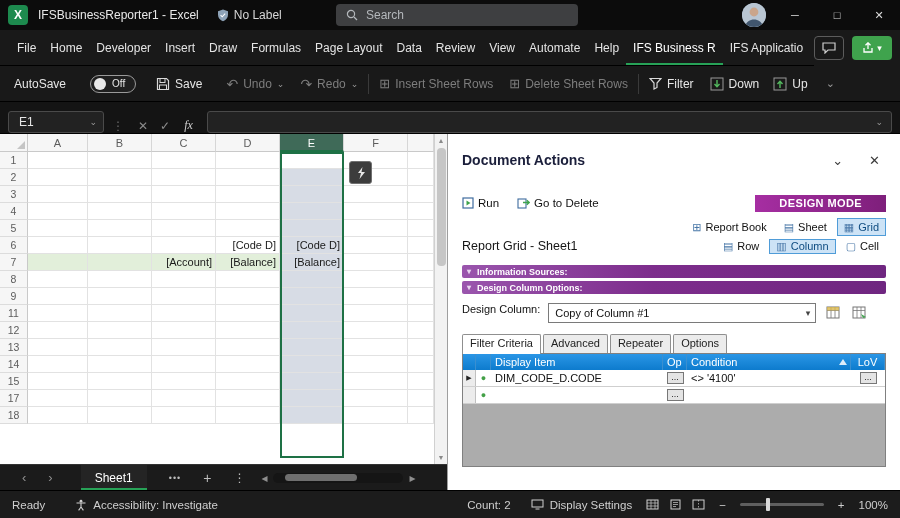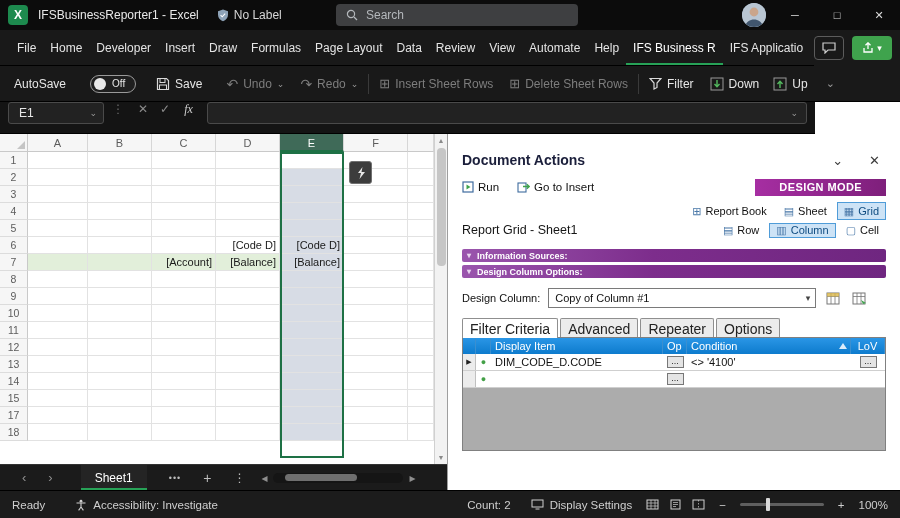--- a/index.html
+++ b/index.html
@@ -28,21 +28,21 @@
   #cmdbar{position:absolute;left:0;top:66px;width:900px;height:36px;background:#191919;border-bottom:1px solid #000;display:flex;align-items:center;font-size:12px;color:#e6e6e6}
   .cmd{display:flex;align-items:center;gap:5px;white-space:nowrap}
   .dim{color:#7d7d7d}
   .vsep{width:1px;height:20px;background:#3a3a3a;margin:0 10px}
   .chev{color:#9a9a9a;font-size:9px}
   .toggle{width:46px;height:18px;border:1px solid #9a9a9a;border-radius:9px;background:#1f1f1f;display:flex;align-items:center;margin-left:24px;position:relative}
   .knob{width:12px;height:12px;border-radius:50%;background:#e8e8e8;margin-left:3px}
   .toggle-label{font-size:10px;color:#e8e8e8;margin-left:6px}
 
   
-  #fbar{position:absolute;left:0;top:102px;width:815px;height:32px;background:#141414;border-bottom:1px solid #000;display:flex;align-items:flex-start;padding:0 8px}
+  #fbar{position:absolute;left:0;top:102px;width:900px;height:32px;background:#141414;border-bottom:1px solid #000;display:flex;align-items:flex-end;padding:0 8px}
   .namebox{width:96px;height:22px;background:#222;border:1px solid #4a4a4a;border-radius:3px;display:flex;align-items:center;color:#e6e6e6;font-size:12px;padding-left:10px}
   .namebox .nchev{margin-left:auto;padding-right:6px;color:#9a9a9a;font-size:9px}
   .fdots{color:#6a6a6a;margin:0 8px;font-size:12px}
   .fbtn{color:#8b8b8b;font-size:12px;margin:0 6px}
   .fx{color:#cfcfcf;font-style:italic;font-family:"Liberation Serif",serif;margin:0 8px;font-size:12px}
   .ffield{flex:1;height:22px;background:#222;border:1px solid #4a4a4a;border-radius:3px;margin-left:6px;display:flex;align-items:center;justify-content:flex-end;padding-right:8px;color:#9a9a9a;font-size:9px}
 
   
   #sheet{position:absolute;left:0;top:134px;width:447px;height:330px;background:#fff}
   #colhdrs{display:flex;height:18px}
@@ -78,38 +78,38 @@
   .sb-right{margin-left:auto;display:flex;align-items:center;gap:14px;padding-right:12px}
   .viewicons{display:flex;gap:10px;align-items:center}
   .zoomtrack{width:84px;height:3px;background:#5f5f5f;position:relative;border-radius:2px}
   .zoomthumb{position:absolute;left:26px;top:-5px;width:4px;height:13px;background:#d8d8d8;border-radius:1px}
 
   
   #panel{position:absolute;left:447px;top:134px;width:453px;height:356px;background:#fff;border-left:1px solid #9e9e9e;z-index:5;padding:0 14px;color:#111}
   .pa-header{display:flex;align-items:center;padding-top:18px}
   .pa-title{font-size:14px;font-weight:bold;color:#1b1f3b}
   .pa-hicons{margin-left:auto;display:flex;gap:26px;color:#3a3a3a;font-size:13px;padding-right:6px}
-  .pa-toolbar{display:flex;align-items:center;margin-top:10px;height:18px;font-size:11.5px}
+  .pa-toolbar{display:flex;align-items:center;margin-top:26px;height:18px;font-size:11.5px}
   .pa-btn{display:flex;align-items:center;gap:4px;white-space:nowrap}
   .badge{margin-left:auto;height:17px;padding:0 24px;background:linear-gradient(90deg,#a62ea2,#7e1f7b);color:#fff;font-weight:bold;font-size:11px;letter-spacing:.4px;display:flex;align-items:center}
   .pa-views{display:flex;justify-content:flex-end;gap:3px;margin-top:6px;height:18px;font-size:11px}
   .tgl{display:flex;align-items:center;gap:4px;padding:0 6px;border:1px solid transparent;color:#111}
   .tgl .gly{color:#4a78a8;font-size:11px}
   .tgl.sel{background:#cde3f6;border-color:#4f9cd8;color:#0f4c81}
   .pa-scope{display:flex;align-items:center;height:20px}
   .pa-gridtitle{font-size:12.5px;color:#151515}
   .scope-btns{margin-left:auto;display:flex;gap:3px;font-size:11px}
   .pbar{margin-top:9px;height:13px;border-radius:2px;background:linear-gradient(90deg,#9a55ad,#7d2d8c 45%,#6f2680);display:flex;align-items:center;gap:6px;padding-left:5px;color:#fff;font-size:9px;font-weight:bold}
   .pbar + .pbar{margin-top:3px}
   .pbar .pchev{font-size:8px;color:#e8d6ef}
-  .design-row{display:flex;align-items:center;gap:8px;margin-top:9px;height:22px;font-size:11px}
+  .design-row{display:flex;gap:8px;margin-top:9px;height:22px;font-size:11px}
   .combo{width:268px;height:20px;border:1px solid #7a7a7a;background:#fff;display:flex;align-items:center;padding-left:6px;font-size:11px}
   .combo .cchev{margin-left:auto;padding-right:5px;color:#444;font-size:9px}
   .mini-ic{width:18px;height:18px;display:grid;place-items:center}
-  .fc-tabs{display:flex;margin-top:9px;height:19px;font-size:14px;position:relative;z-index:2}
+  .fc-tabs{display:flex;margin-top:9px;height:19px;font-size:11px;position:relative;z-index:2}
   .fctab{padding:2px 7px;border:1px solid #8f8f8f;border-bottom:none;background:#ececec;border-radius:2px 2px 0 0;margin-right:2px;color:#222}
   .fctab.sel{background:#fff;height:20px;margin-bottom:-1px}
   .fc-table{border:1px solid #808080;height:114px;background:#acacac;overflow:hidden;position:relative;z-index:1}
   .thead{display:flex;height:16px;background:linear-gradient(180deg,#2a96e6,#0d7bcd);color:#fff;font-size:11px}
   .thead>div{border-right:1px solid #3a8fd0;display:flex;align-items:center;padding-left:4px}
   .csel{width:13px}.cdot{width:15px}.cdi{width:172px}.cop{width:24px}.ccond{flex:1}.clov{width:34px}
   .thead .clov{justify-content:center;padding-left:0}
   .sorttri{margin-left:auto;margin-right:3px;width:0;height:0;border-left:4px solid transparent;border-right:4px solid transparent;border-bottom:6px solid #dcecfa}
   .crow{display:flex;height:17px;background:#fff;border-bottom:1px solid #cfcfcf;font-size:11px;color:#111}
   .crow .csel{background:#ececec;border-right:1px solid #c0c0c0;display:grid;place-items:center;font-size:7px;color:#222}
@@ -357,30 +357,20 @@
         <div class="rowhdr">9</div>
         <div class="cell" style="width: 60px;"></div>
         <div class="cell" style="width: 64px;"></div>
         <div class="cell" style="width: 64px;"></div>
         <div class="cell" style="width: 64px;"></div>
         <div class="cell selfill" style="width: 64px;"></div>
         <div class="cell" style="width: 64px;"></div>
         <div class="cell" style="width: 26px;"></div>
       </div>
       <div class="grow">
-        <div class="rowhdr">10</div>
-        <div class="cell" style="width: 60px;"></div>
-        <div class="cell" style="width: 64px;"></div>
-        <div class="cell" style="width: 64px;"></div>
-        <div class="cell" style="width: 64px;"></div>
-        <div class="cell selfill" style="width: 64px;"></div>
-        <div class="cell" style="width: 64px;"></div>
-        <div class="cell" style="width: 26px;"></div>
-      </div>
-      <div class="grow">
         <div class="rowhdr">11</div>
         <div class="cell" style="width: 60px;"></div>
         <div class="cell" style="width: 64px;"></div>
         <div class="cell" style="width: 64px;"></div>
         <div class="cell" style="width: 64px;"></div>
         <div class="cell selfill" style="width: 64px;"></div>
         <div class="cell" style="width: 64px;"></div>
         <div class="cell" style="width: 26px;"></div>
       </div>
       <div class="grow">
@@ -533,21 +523,21 @@
           <rect x="1" y="1" width="10" height="10" fill="none" stroke="#3f6c9e" stroke-width="1.2"></rect>
           <path d="M4.5 3.5l4 2.5-4 2.5z" fill="#3fa34d"></path>
         </svg>
       <span>Run</span>
     </div>
     <div class="pa-btn" style="margin-left:18px">
       <svg width="13" height="12" viewBox="0 0 13 12">
           <rect x="1" y="2" width="8" height="9" fill="none" stroke="#3f6c9e" stroke-width="1.1"></rect>
           <path d="M6 5.5h6M9.8 3.2L12.3 5.5 9.8 7.8" fill="none" stroke="#3fa34d" stroke-width="1.3"></path>
         </svg>
-      <span>Go to Insert</span>
+      <span>Go to Delete</span>
     </div>
     <div class="badge">
         <span>DESIGN MODE</span>
       </div>
   </div>
 
   <div class="pa-views">
     <div class="tgl">
       <span class="gly">⊞</span>
       <span>Report Book</span>

